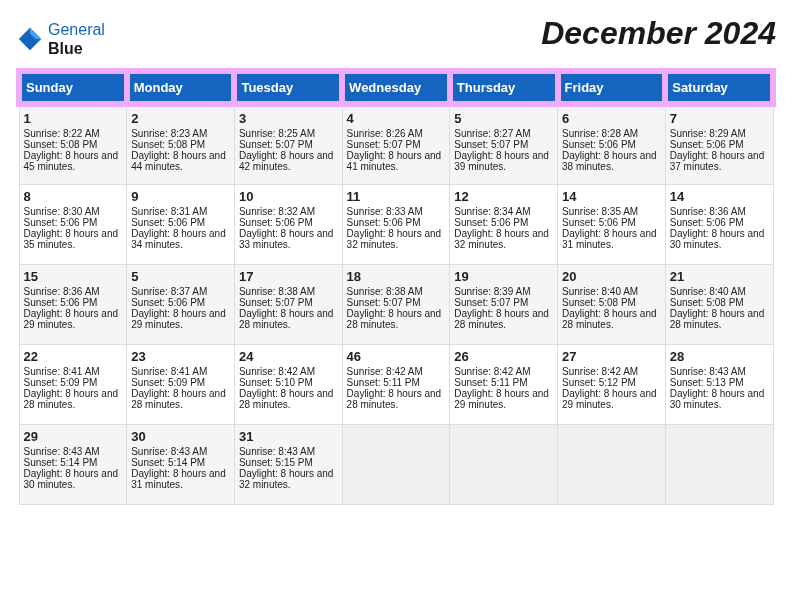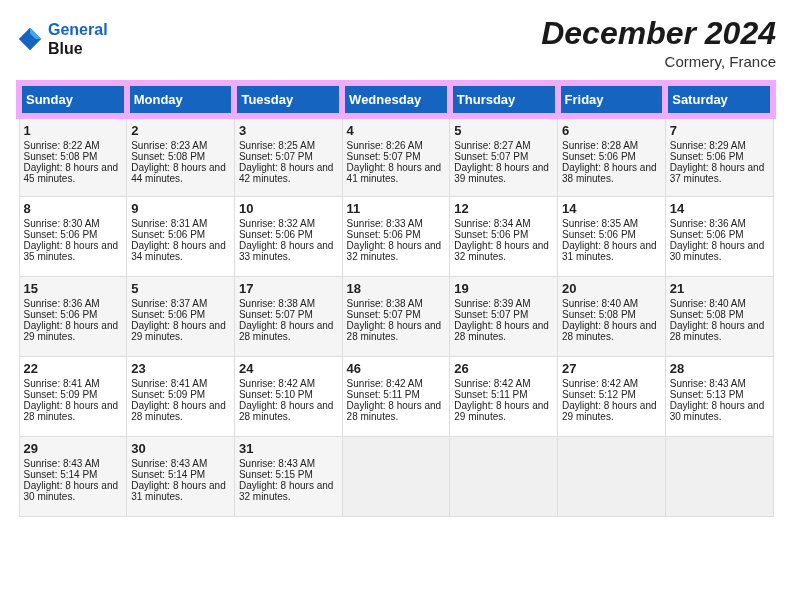--- a/index.html
+++ b/index.html
@@ -89,29 +89,28 @@
 <body>
 
 <div class="container">
   <div class="header-row">
     <div class="logo">
       <svg class="logo-icon" viewBox="0 0 40 40">
         <polygon points="20,4 36,20 20,36 4,20" fill="#1565c0"></polygon>
         <polygon points="20,4 36,20 28,20 20,12" fill="#42a5f5"></polygon>
       </svg>
       <div>
-        <div style="font-size:16px;font-weight:bold;color:#1a1a1a;line-height:1.2;">
+        <div style="font-size:16px;font-weight:normal;color:#1a1a1a;line-height:1.2;">
           <span style="color:#1565c0;">General</span>
         </div>
         <div style="font-size:16px;font-weight:bold;color:#1a1a1a;line-height:1.2;">Blue</div>
       </div>
     </div>
     <div class="title-block">
       <div class="month-title">December 2024</div>
-      <div class="location">Cormery, France</div>
     </div>
   </div>
 
   <table>
     <thead>
       <tr>
       <th>Sunday</th>
           <th>Monday</th>
           <th>Tuesday</th>
           <th>Wednesday</th>

